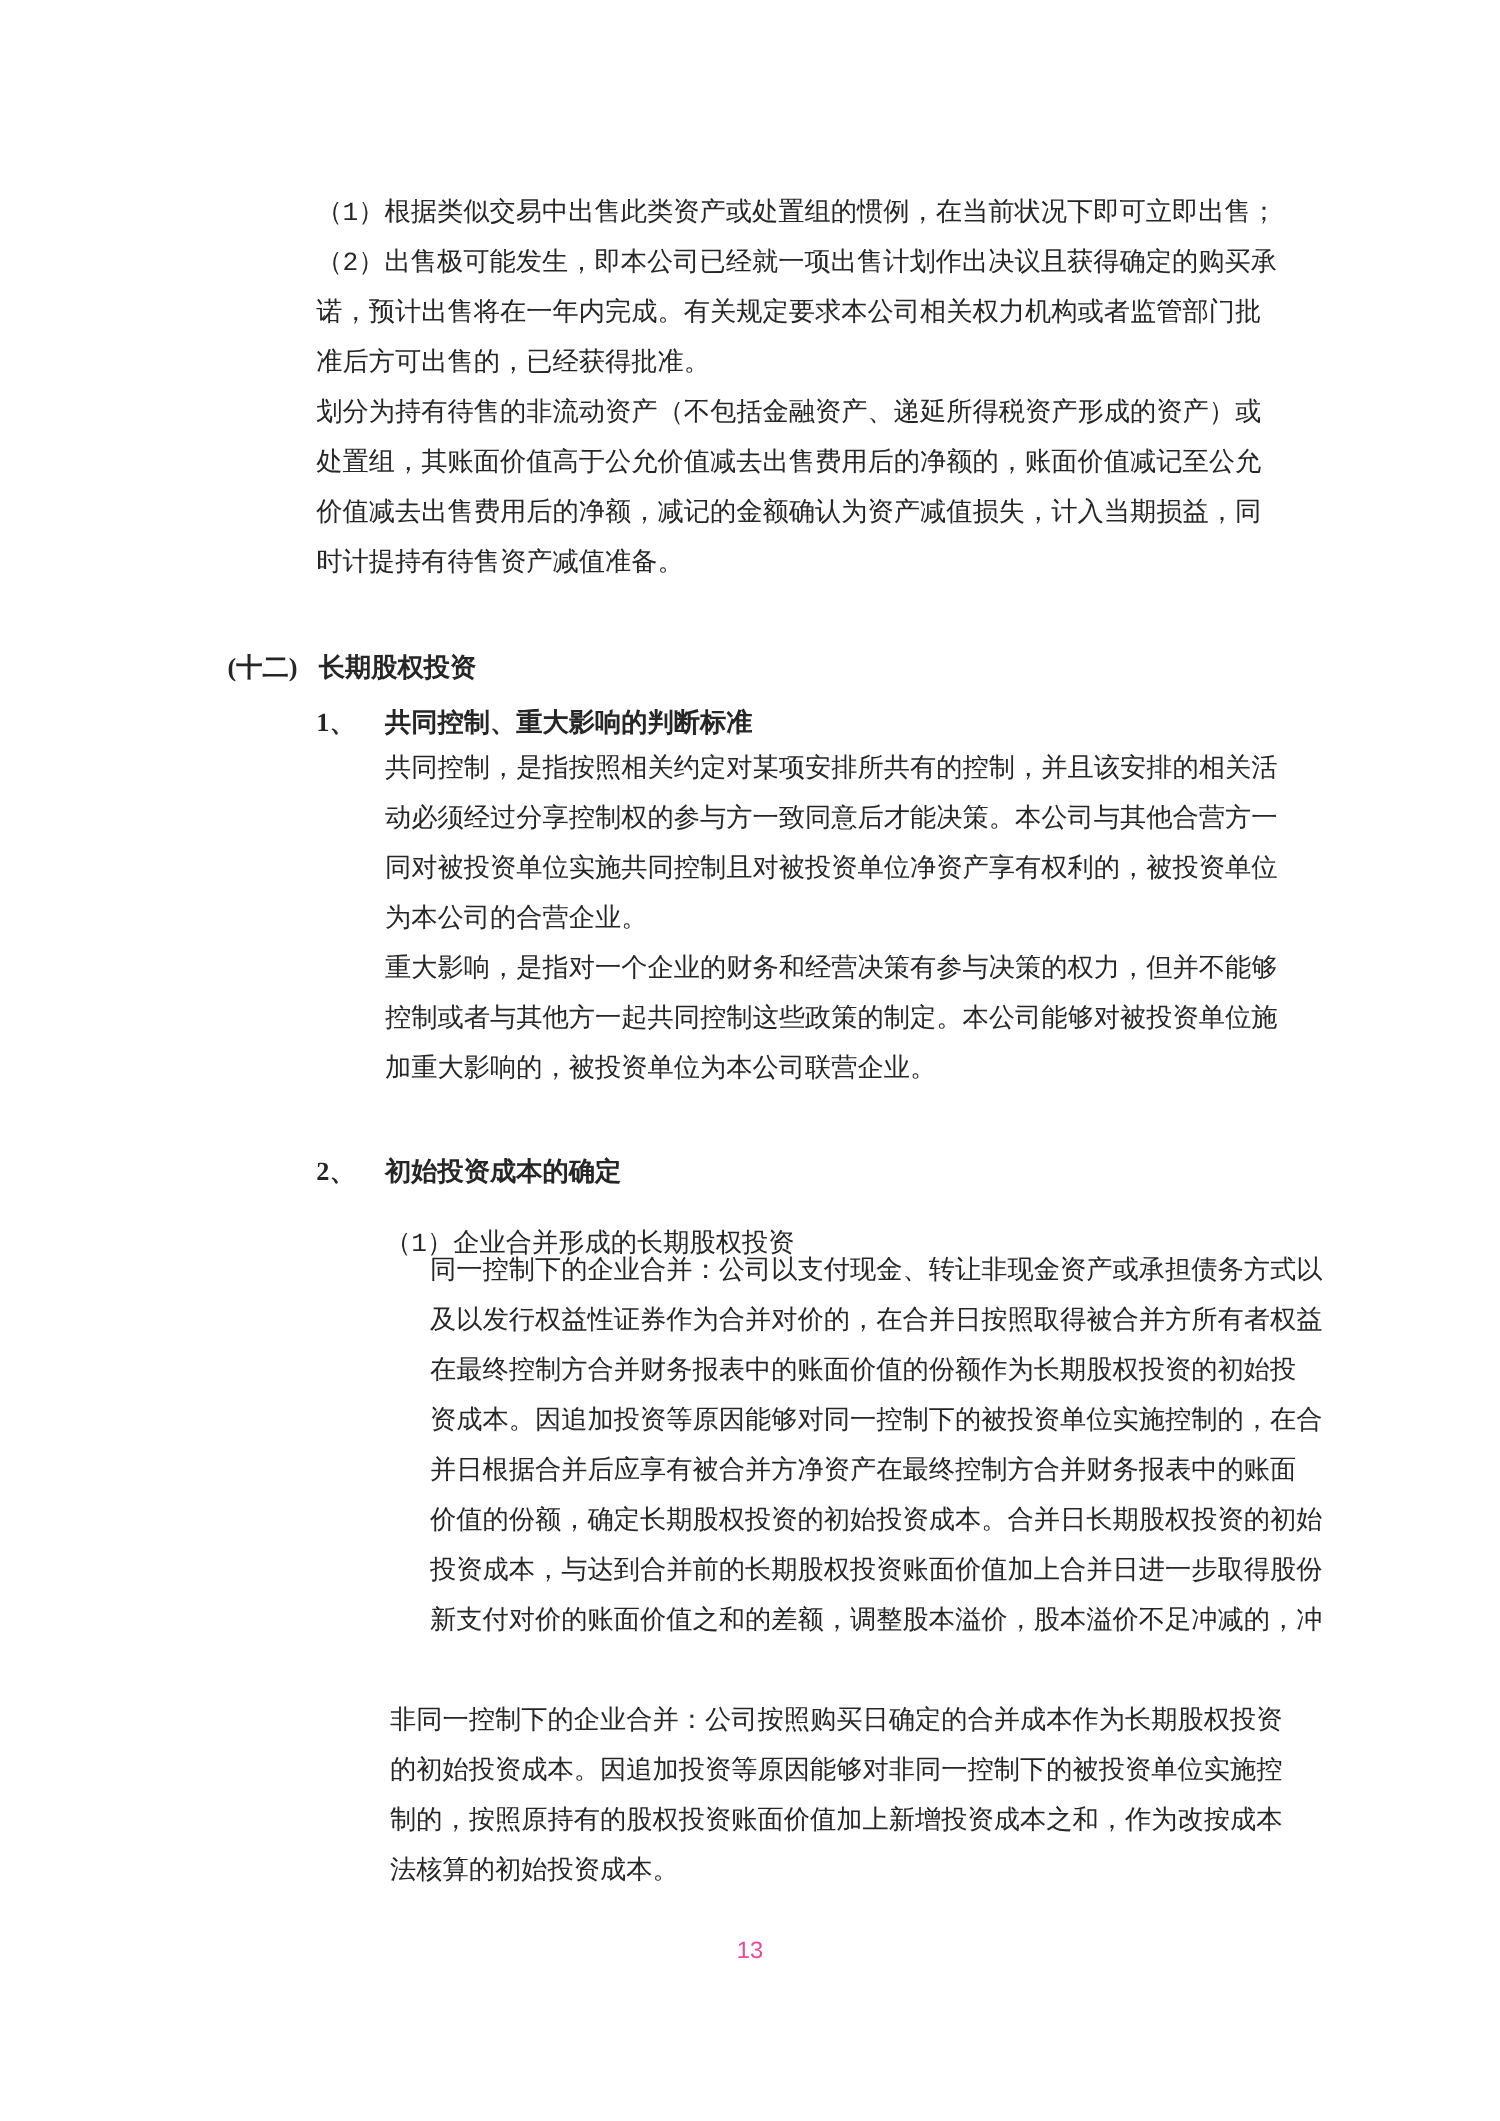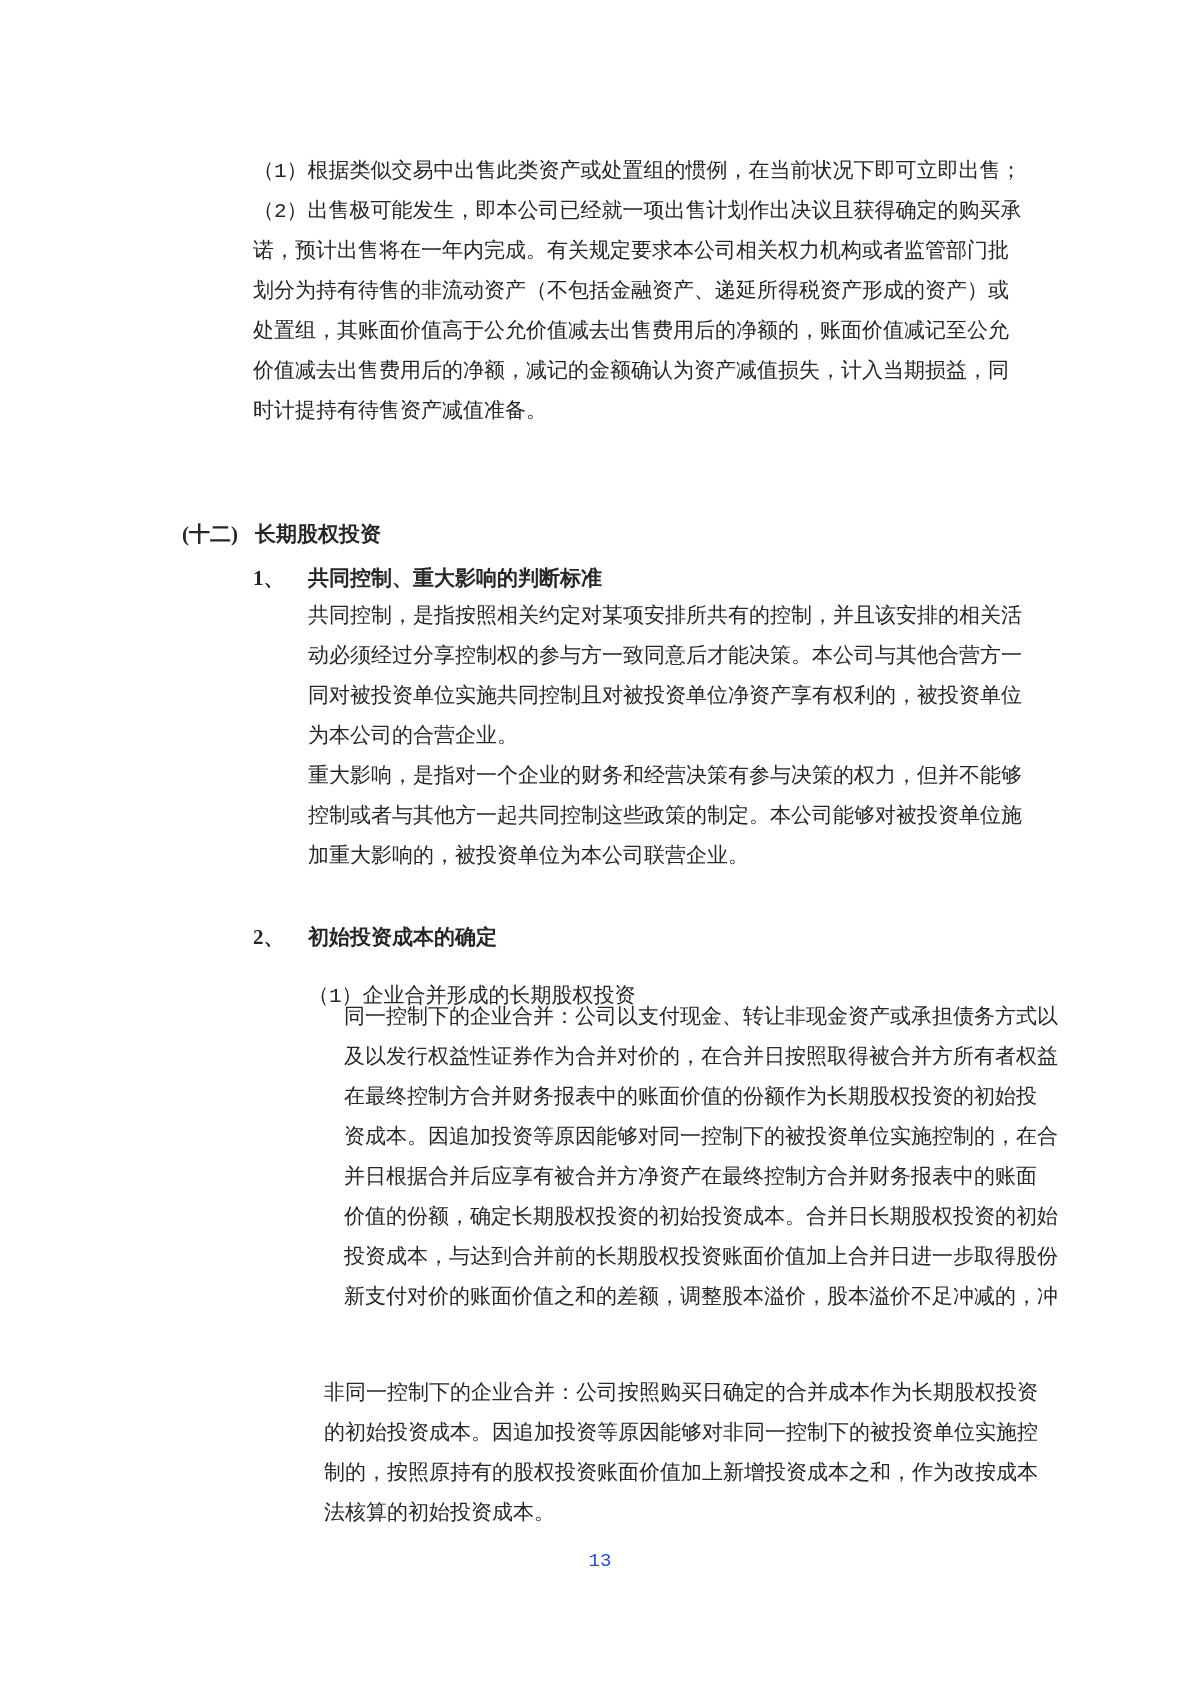--- a/index.html
+++ b/index.html
@@ -31,39 +31,40 @@
   #item1-heading   { left:308px; }
   #item2-number    { left:253px; }
   #item2-heading   { left:308px; }
   #intro-block     { left:253px; top:152px; }
   #section-heading-row { left:0; top:514px; width:100%; }
   #item1-heading-row   { left:0; top:558px; width:100%; }
   #item1-paragraph     { left:308px; top:597px; }
   #item2-heading-row   { left:0; top:917px; width:100%; }
   #item2-subheading    { left:308px; top:957px;margin-top:20px; }
   #item2-paragraph1    { left:308px; top:998px;margin-left:36px; }
-  #item2-paragraph2    { left:324px; top:1358px;margin-top:16px; }
+  #item2-paragraph2    { left:312px; top:1358px; }
   #page-number-row {
     left:0; top:1548px; width:100%;
     text-align:center;
-    font-family:Liberation Mono, monospace;
+    font-family:Liberation Sans, sans-serif;
     font-size:19px;
     height:26px; line-height:26px;
-    color:#1d4ed8;
+    color:#ec4899;
   }
 </style>
 </head>
 <body>
 
 <div class="page">
 
   <div class="abs" id="intro-block">
       <div class="line">（1）根据类似交易中出售此类资产或处置组的惯例，在当前状况下即可立即出售；</div>
       <div class="line">（2）出售极可能发生，即本公司已经就一项出售计划作出决议且获得确定的购买承</div>
       <div class="line">诺，预计出售将在一年内完成。有关规定要求本公司相关权力机构或者监管部门批</div>
+      <div class="line">准后方可出售的，已经获得批准。</div>
       <div class="line">划分为持有待售的非流动资产（不包括金融资产、递延所得税资产形成的资产）或</div>
       <div class="line">处置组，其账面价值高于公允价值减去出售费用后的净额的，账面价值减记至公允</div>
       <div class="line">价值减去出售费用后的净额，减记的金额确认为资产减值损失，计入当期损益，同</div>
       <div class="line">时计提持有待售资产减值准备。</div>
     </div>
 
   <div class="abs row" id="section-heading-row">
     <span class="cell bold" id="section-label">(十二)</span>
     <span class="cell bold" id="section-title">长期股权投资</span>
   </div>

